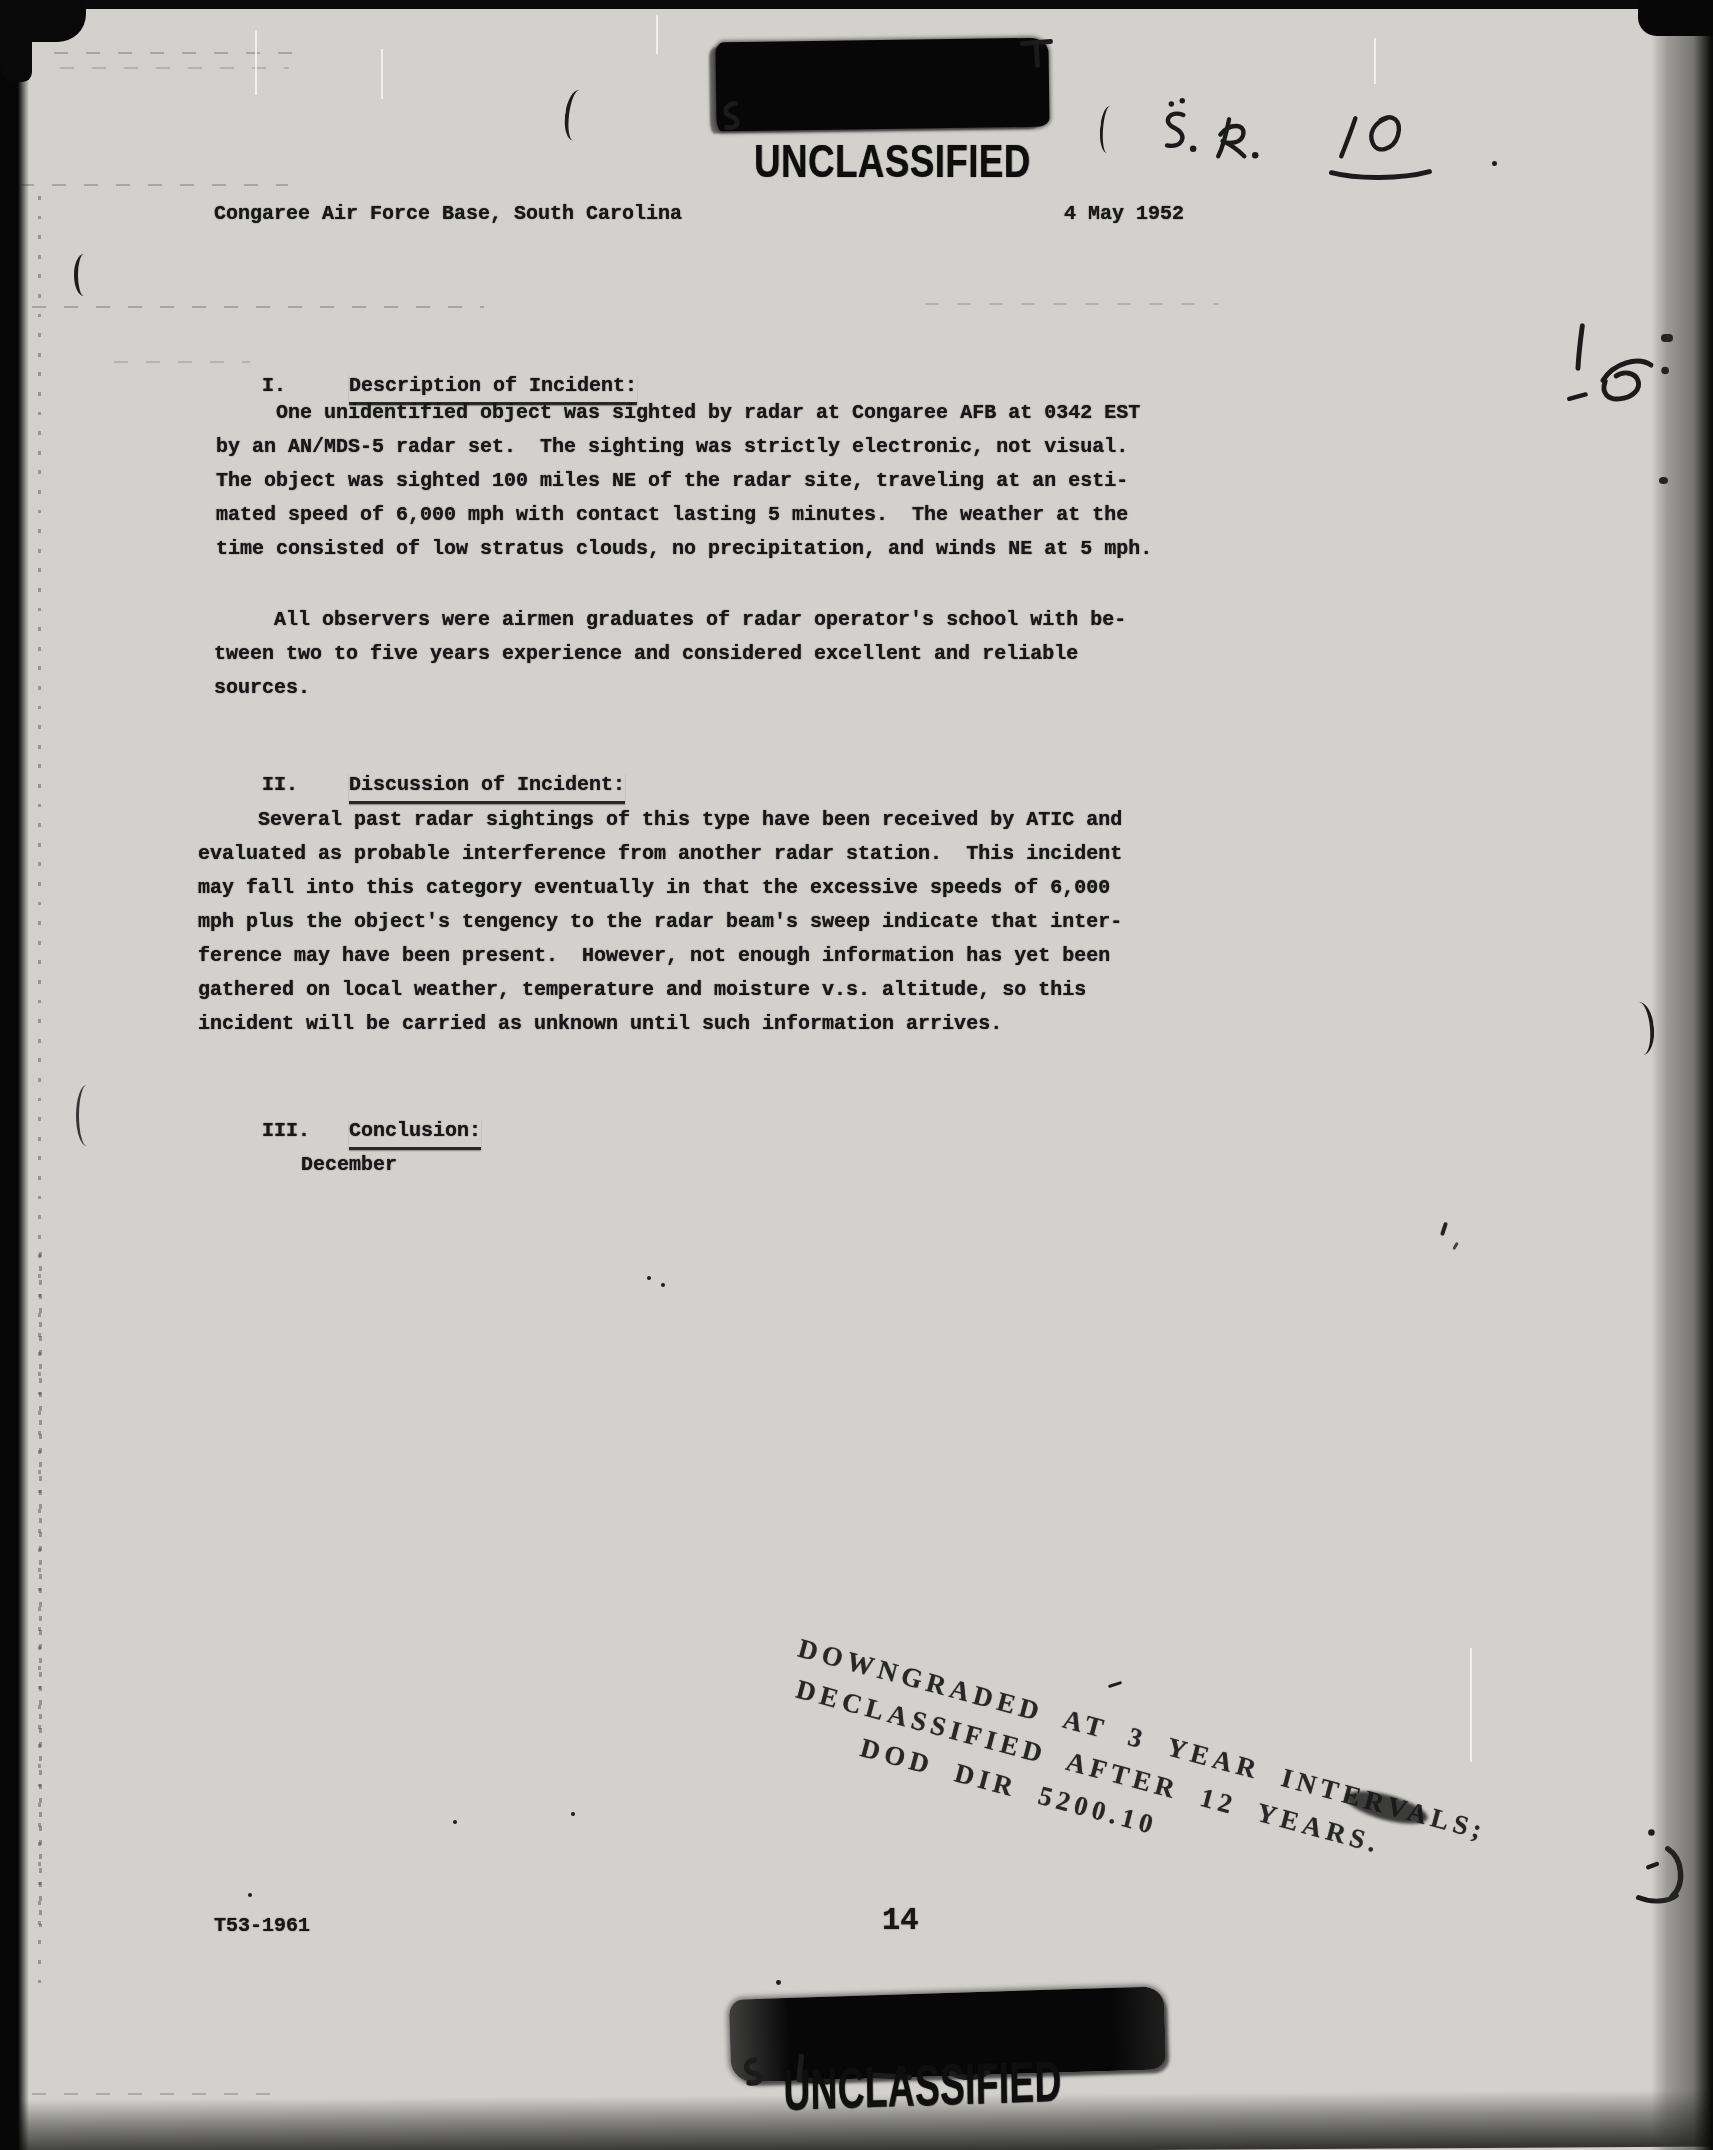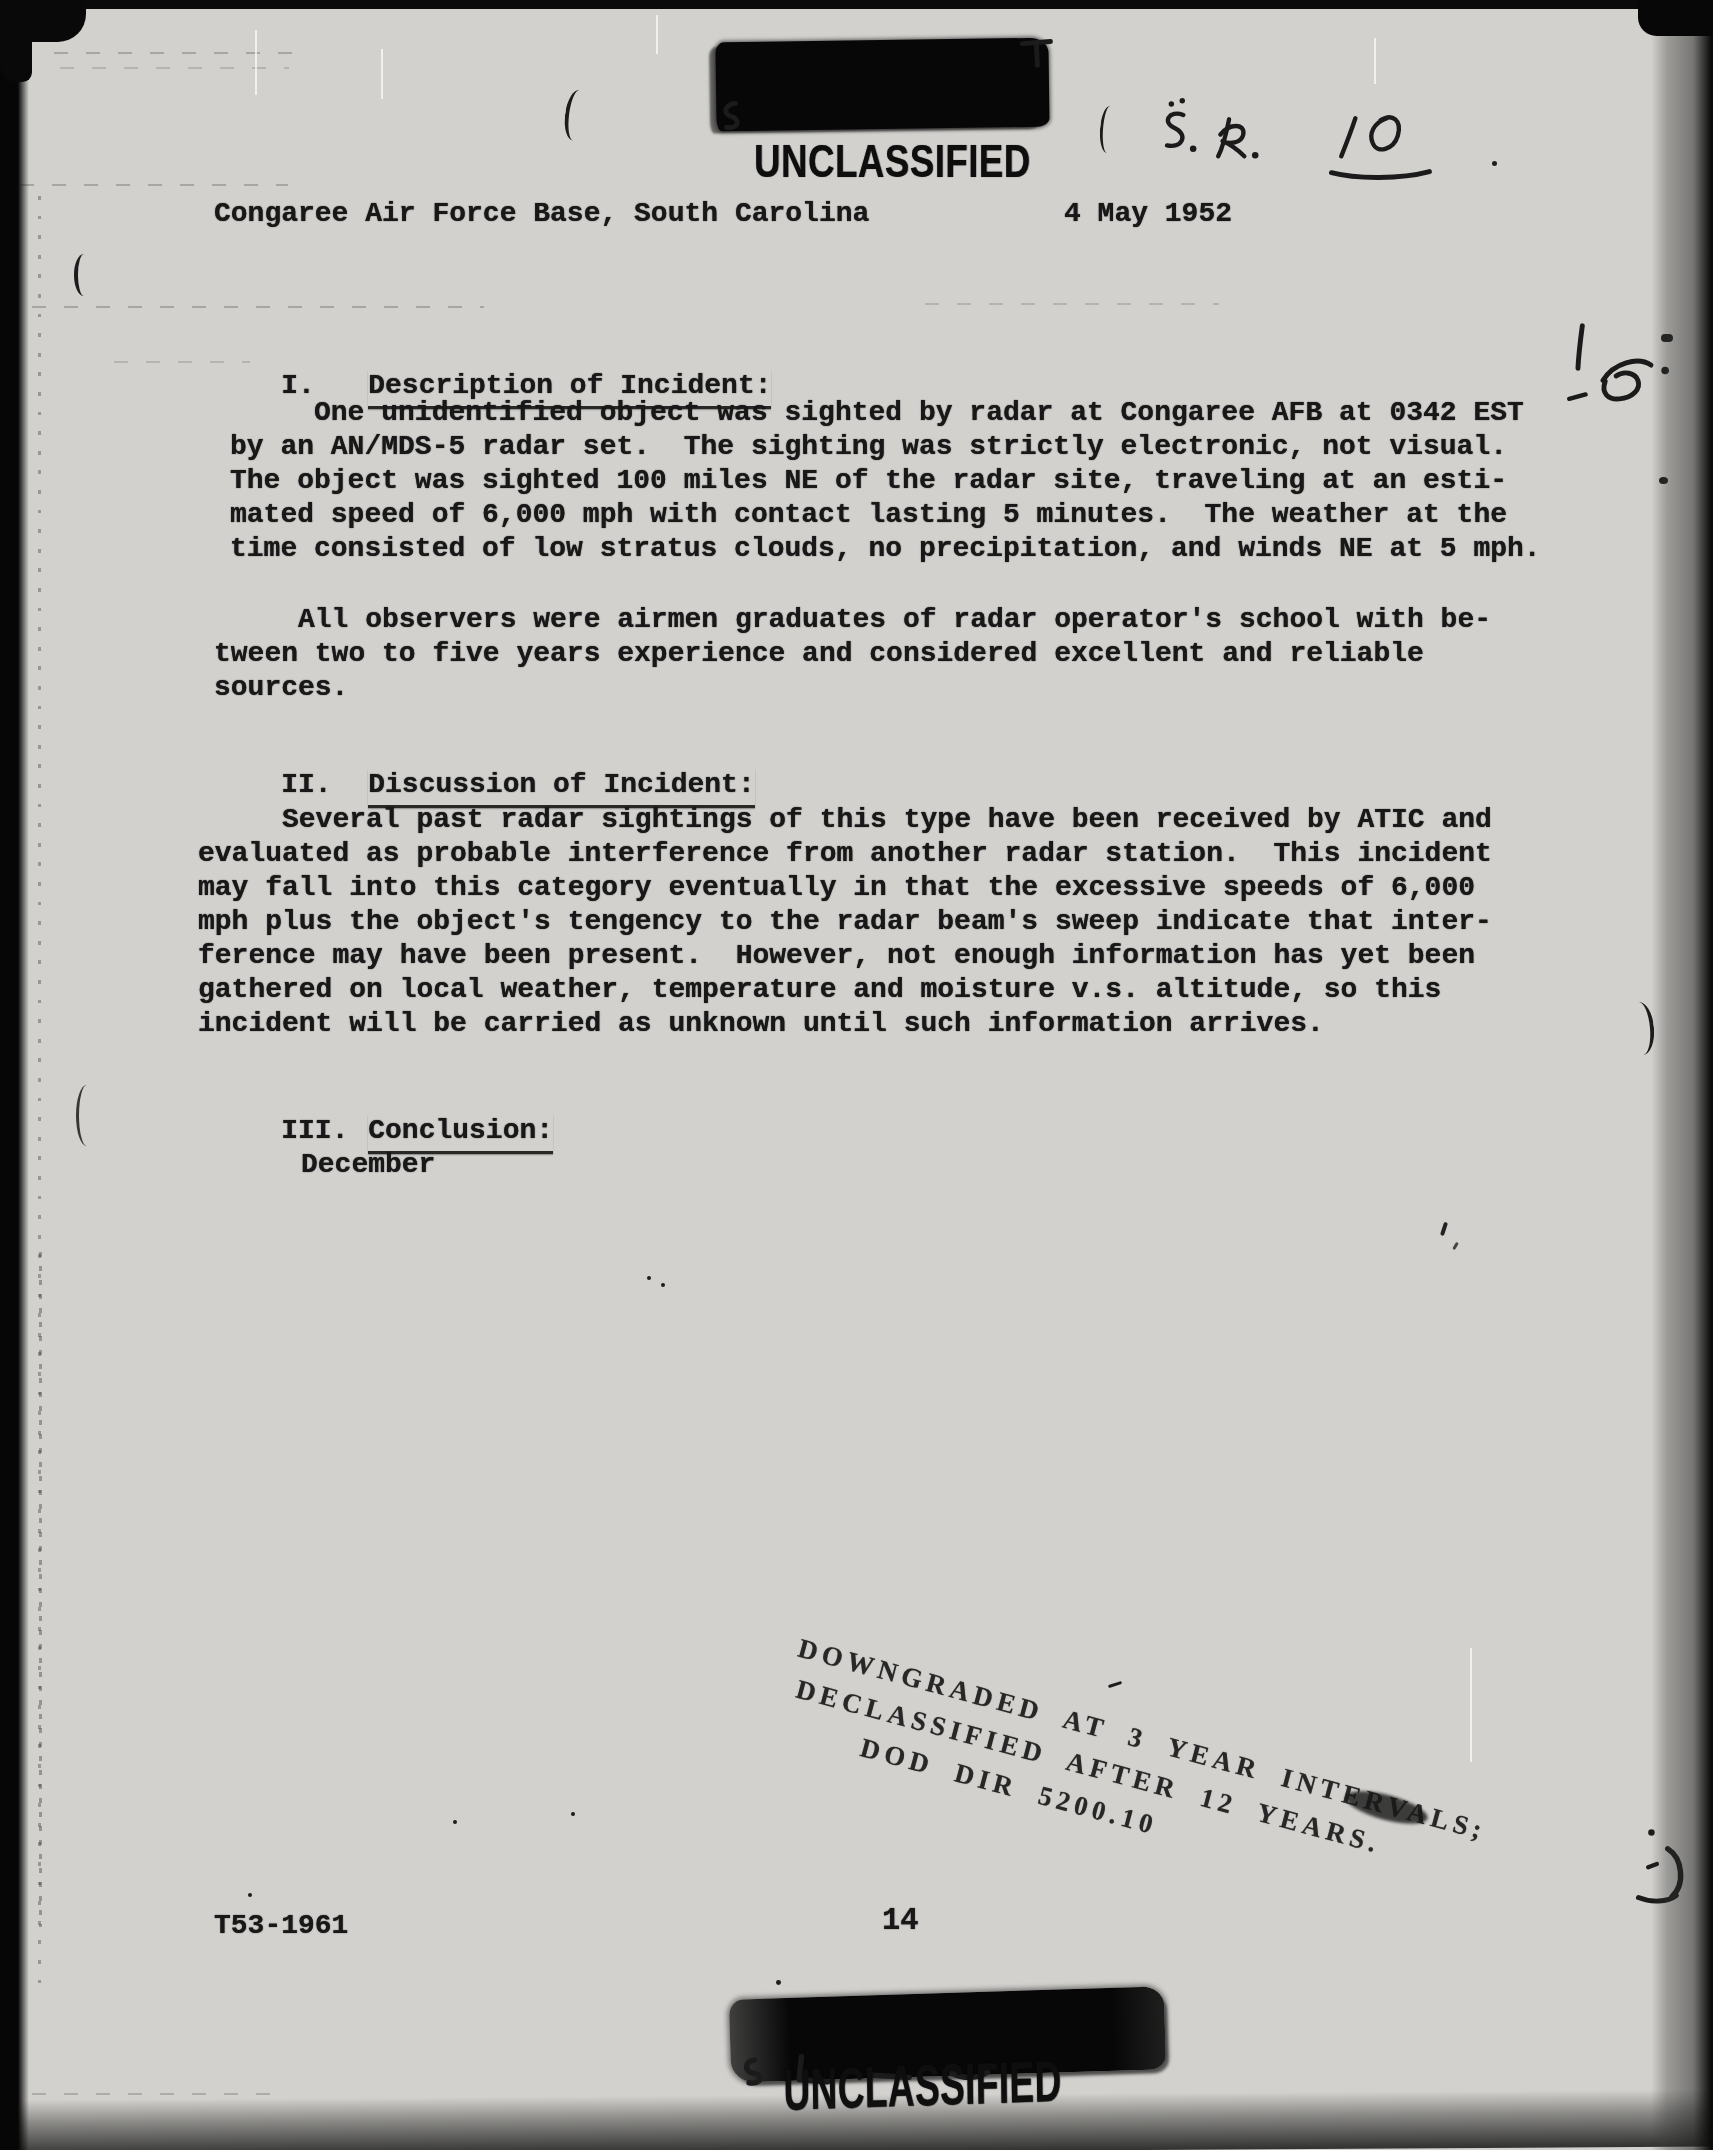--- a/index.html
+++ b/index.html
@@ -18,21 +18,21 @@
   #edge-left{left:0;top:0;width:29px;height:2151px;
      background:linear-gradient(to right,#060606 62%,rgba(6,6,6,0));}
   #edge-right-gray{left:1651px;top:0;width:62px;height:2151px;
      background:linear-gradient(to right, rgba(40,40,40,0) 0, rgba(52,52,50,.34) 26%, rgba(34,34,32,.52) 68%, #0b0b0b 97%);}
   #corner-tr{left:1638px;top:0;width:75px;height:36px;background:#070707;border-radius:0 0 0 18.5px;}
   #edge-bottom{left:-5.4px;top:2100px;width:1731px;height:57px;
      background:linear-gradient(to bottom, rgba(25,25,25,0), rgba(32,32,30,.42) 42%, rgba(14,14,13,.82));
      transform:rotate(-.35deg);transform-origin:left center;}
   
   .typed{position:absolute;font-family:"Liberation Mono",monospace;font-weight:700;
-         font-size:28px;line-height:34px;color:#181818;white-space:pre-wrap;
+         font-size:20px;line-height:34px;color:#181818;white-space:pre-wrap;
          text-shadow:0 0 0.9px rgba(24,24,24,.85),0 0 1.6px rgba(24,24,24,.28);}
   .para{width:1361px;}
   .numeral{display:inline-block;width:87px;}
   .underlined{border-bottom:3.8px solid rgba(16,16,16,.88);padding-bottom:4.9px;
               box-shadow:0 0.5px 1.1px rgba(0,0,0,.35);}
   
   .stamp-sans{position:absolute;font-family:"Liberation Sans",sans-serif;font-weight:900;
               color:#0e0e0e;letter-spacing:0.5px;
               text-shadow:0 0 1.1px rgba(13,13,13,.6),1.1px 0 0 rgba(13,13,13,.22);}
   #unclassified-top{left:754px;top:134px;font-size:46px;transform:scaleX(.80);transform-origin:left top;}
@@ -129,21 +129,21 @@
     <path d="M28,18 C24,48 21,74 20,96" stroke-width="9"></path>
     <path d="M66,118 C86,86 130,74 154,90" stroke-width="9"></path>
     <path d="M70,120 C62,142 76,154 96,152 C120,150 136,134 130,118 C125,104 104,100 90,110" stroke-width="9"></path>
     <path d="M4,152 L34,144" stroke-width="8"></path>
     <circle cx="180" cy="100" r="7" fill="#1b1b1b" stroke="none"></circle>
   </svg>
 
   <div class="typed" style="left:214px;top:335px;">
     <span class="numeral">I.</span><span class="underlined">Description of Incident:</span>
   </div>
-  <div class="typed para" style="left:230px;top:396px;">     One unidentified object was sighted by radar at Congaree AFB at 0342 EST
+  <div class="typed para" style="left:216px;top:396px;">     One unidentified object was sighted by radar at Congaree AFB at 0342 EST
 by an AN/MDS-5 radar set.  The sighting was strictly electronic, not visual.
 The object was sighted 100 miles NE of the radar site, traveling at an esti-
 mated speed of 6,000 mph with contact lasting 5 minutes.  The weather at the
 time consisted of low stratus clouds, no precipitation, and winds NE at 5 mph.</div>
   <div class="typed" style="left:214px;top:734px;">
     <span class="numeral">II.</span><span class="underlined">Discussion of Incident:</span>
   </div>
 
   <div class="typed para" style="left:214px;top:603px;">     All observers were airmen graduates of radar operator's school with be-
 tween two to five years experience and considered excellent and reliable

